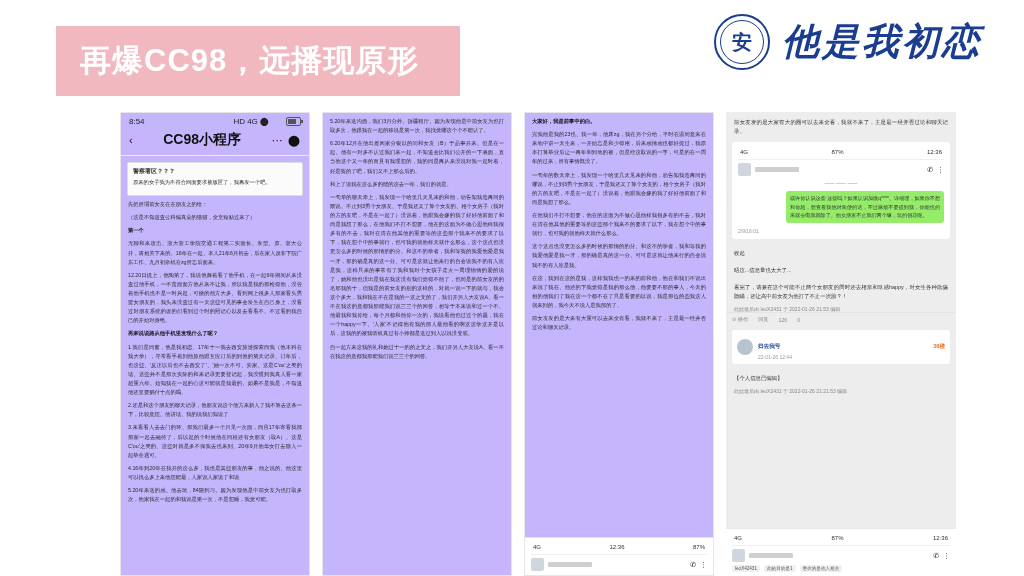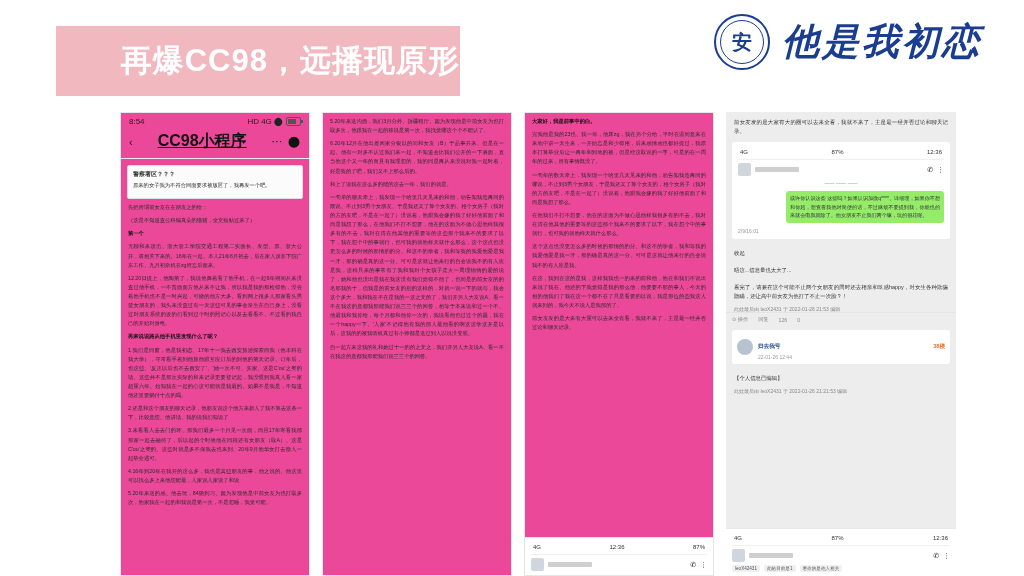--- a/index.html
+++ b/index.html
@@ -7,21 +7,21 @@
     width:1024px;height:576px;overflow:hidden;
     background:#ffffff;
     font-family:"Liberation Sans","DejaVu Sans",sans-serif;
     color:#222;
   }
   .page{position:relative;width:1024px;height:576px;background:#fff;}
 
   
   .title-banner{
     position:absolute;left:56px;top:26px;width:404px;height:70px;
-    background:#f2b8c0;display:flex;align-items:center;justify-content:flex-end;
+    background:#f2b8c0;display:flex;align-items:center;
   }
   .title-banner .title-text{
     margin-left:24px;color:#ffffff;font-size:31px;font-weight:bold;
     letter-spacing:1px;white-space:nowrap;
   }
   .logo{
     position:absolute;right:42px;top:14px;display:flex;align-items:center;gap:12px;
   }
   .logo-seal{
     width:56px;height:56px;border-radius:50%;border:2.2px solid #1b3d8f;
@@ -48,40 +48,40 @@
     display:flex;gap:0;
   }
   .col{position:relative;height:464px;background:#fff;overflow:hidden;}
   .col.c1{width:190px;margin-left:120px;}
   .col.c2{width:190px;margin-left:12px;}
   .col.c3{width:190px;margin-left:12px;}
   .col.c4{width:230px;margin-left:12px;}
 
   
   .shot{
-    background:#ec4899;border:1px solid #e6e6e6;box-sizing:border-box;
+    background:#c4b5fd;border:1px solid #e6e6e6;box-sizing:border-box;
     width:100%;height:100%;position:relative;
   }
   .statusbar{
     display:flex;align-items:center;justify-content:space-between;
     padding:4px 8px 2px 8px;font-size:8px;color:#222;
   }
-  .statusbar .right{display:flex;align-items:center;gap:3px;}
+  .statusbar .right{display:flex;align-items:center;gap:17px;}
   .bat{
     display:inline-block;width:13px;height:7px;border:1px solid #555;border-radius:2px;
     position:relative;
   }
   .bat:after{content:"";position:absolute;right:-2.5px;top:2px;width:1.5px;height:3px;background:#555;}
   .bat i{position:absolute;left:1px;top:1px;bottom:1px;width:60%;background:#555;display:block;}
   .navbar{
     display:flex;align-items:center;justify-content:space-between;
     padding:3px 8px 6px 8px;border-bottom:1px solid #ececec;
   }
   .navbar .back{font-size:11px;color:#111;}
-  .navbar .nav-title{font-size:16px;font-weight:bold;color:#111;text-decoration:underline;}
+  .navbar .nav-title{font-size:14px;font-weight:bold;color:#111;}
   .navbar .nav-actions{font-size:11px;color:#111;letter-spacing:1px;}
   .sectionbox{
     margin:6px 6px 0 6px;border:1px solid #ddd;border-radius:2px;padding:4px 5px;
     background:#fbfbfb;
   }
   .sectionbox .sb-title{font-size:6px;font-weight:bold;color:#333;margin-bottom:2px;}
   .body{padding:4px 7px 6px 7px;}
   .p{font-size:5.3px;line-height:1.72;color:#2b2b2b;text-align:justify;margin:0 0 4px 0;
      word-break:break-all;}
   .p.b{font-weight:bold;color:#111;}

